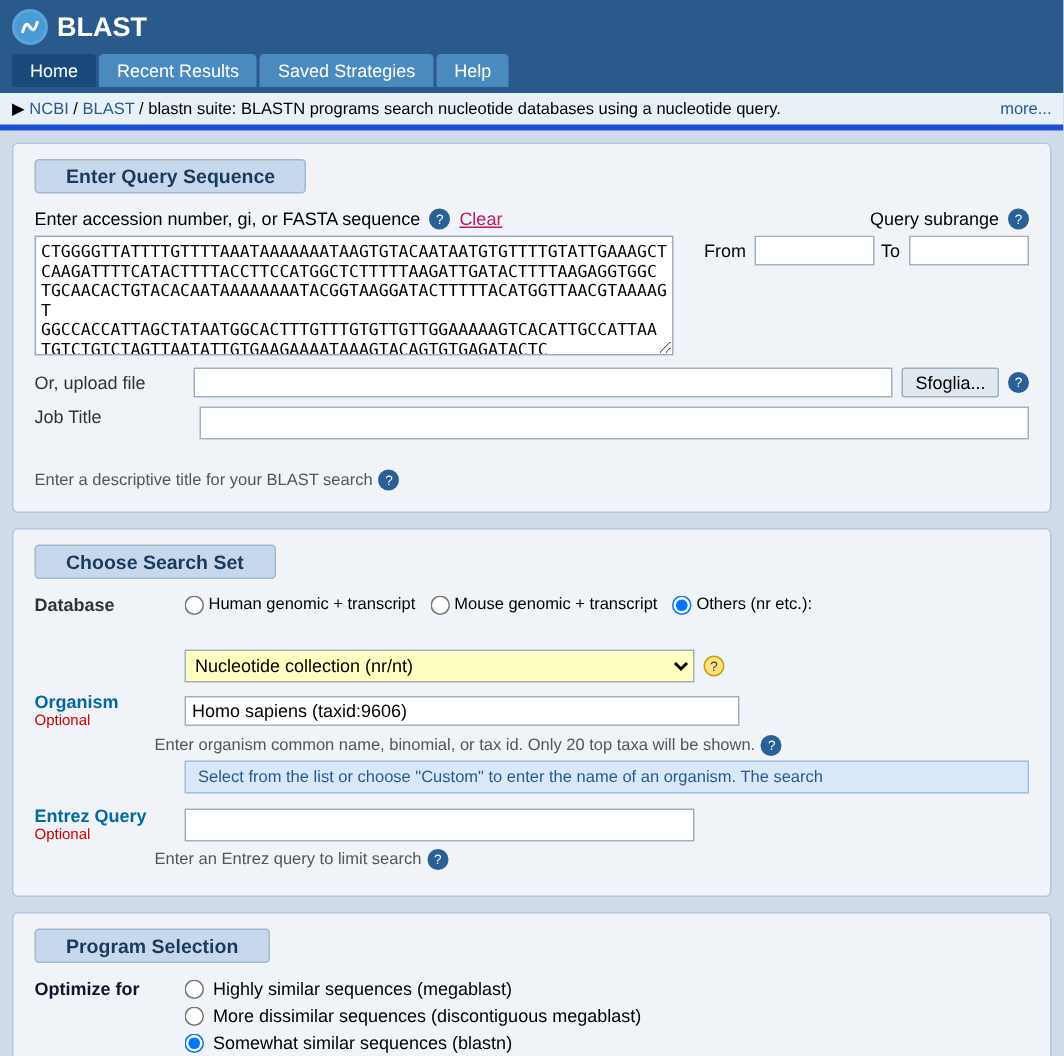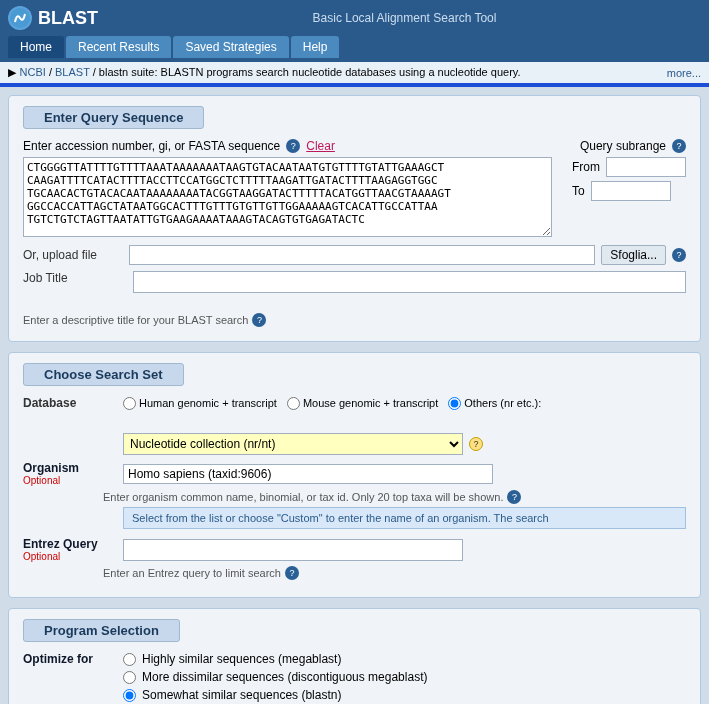--- a/index.html
+++ b/index.html
@@ -25,40 +25,40 @@
     #main { padding: 8px; }
 
     
     .section-box { background: #f0f4f8; border: 1px solid #b0c8e0; border-radius: 4px; margin-bottom: 10px; padding: 10px 14px 14px 14px; }
     .section-title { background: #c8d8ec; border: 1px solid #a0b8d0; border-radius: 3px; padding: 3px 20px; font-size: 13px; font-weight: bold; color: #1a3a5c; display: inline-block; margin-bottom: 10px; }
     .query-label-row { display: flex; align-items: center; justify-content: space-between; margin-bottom: 4px; }
     .help-icon { display: inline-flex; align-items: center; justify-content: center; width: 14px; height: 14px; background: #2a6096; color: white; border-radius: 50%; font-size: 9px; cursor: pointer; }
 
     .sequence-area { width: 100%; resize: vertical; font-family: monospace; font-size: 11px; border: 1px solid #a0b0c0; background: white; padding: 3px; }
 
-    .subrange-inputs { display: flex; flex-direction: column; gap: 4px; margin-left: 10px; }
+    .subrange-inputs { display: flex; flex-direction: row; gap: 4px; margin-left: 10px; }
     .subrange-row { display: flex; align-items: center; gap: 6px; font-size: 12px; }
     .subrange-row input { width: 80px; border: 1px solid #a0b0c0; padding: 2px 4px; font-size: 12px; }
 
     .upload-row { display: flex; align-items: center; gap: 6px; margin-bottom: 6px; }
     .upload-label { font-size: 12px; color: #333; width: 100px; }
     .upload-input { flex: 1; border: 1px solid #a0b0c0; padding: 2px; font-size: 12px; background: white; }
     .browse-btn { background: #e0e8f0; border: 1px solid #a0b0c0; padding: 2px 8px; font-size: 12px; cursor: pointer; border-radius: 2px; }
 
     .jobtitle-row { display: flex; gap: 10px; margin-bottom: 20px; }
     .jobtitle-label { font-size: 12px; color: #333; width: 100px; }
     .jobtitle-input { flex: 1; border: 1px solid #a0b0c0; padding: 2px; font-size: 12px; background: white; height: 22px; }
 
     .hint-text { font-size: 11px; color: #555; margin-top: 2px; display: flex; align-items: center; gap: 4px; }
 
     
     .db-row { display: flex; align-items: center; margin-bottom: 23px; }
     .field-label { width: 100px; font-size: 12px; color: #333; font-weight: bold; }
     .field-label-optional { width: 100px; font-size: 12px; }
-    .field-label-optional .main-label { font-weight: bold; color: #0f172a; }
+    .field-label-optional .main-label { font-weight: bold; color: #0369a1; }
     .field-label-optional .opt-label { color: #c00; font-size: 10px; display: block; }
 
     .radio-group { display: flex; align-items: center; gap: 10px; flex-wrap: wrap; }
     .radio-item { display: flex; align-items: center; gap: 3px; font-size: 11px; }
     .radio-item input[type=radio] { cursor: pointer; }
 
     .db-select-row { display: flex; align-items: center; gap: 6px; margin-left: 100px; margin-bottom: 6px; }
     .db-select { width: 340px; border: 1px solid #a0b0c0; padding: 2px; font-size: 12px; background: #ffffc0; }
 
     .organism-row { display: flex; align-items: center; margin-bottom: 4px; }
@@ -81,21 +81,20 @@
 <div id="header">
   <div id="blast-logo">
     <div class="logo-icon">
       <svg width="22" height="22" viewBox="0 0 22 22">
         <ellipse cx="11" cy="11" rx="10" ry="10" fill="#4a9ad4"></ellipse>
         <path d="M6 15 Q8 6 11 11 Q14 16 16 7" stroke="white" stroke-width="2" fill="none"></path>
       </svg>
     </div>
     <span>BLAST</span>
   </div>
-  <div id="header-tagline">Basic Local Alignment Search Tool</div>
 </div>
 
 <div id="nav">
   <a class="nav-btn active" href="#">Home</a>
   <a class="nav-btn" href="#">Recent Results</a>
   <a class="nav-btn" href="#">Saved Strategies</a>
   <a class="nav-btn" href="#">Help</a>
 </div>
 
 <div id="breadcrumb">

